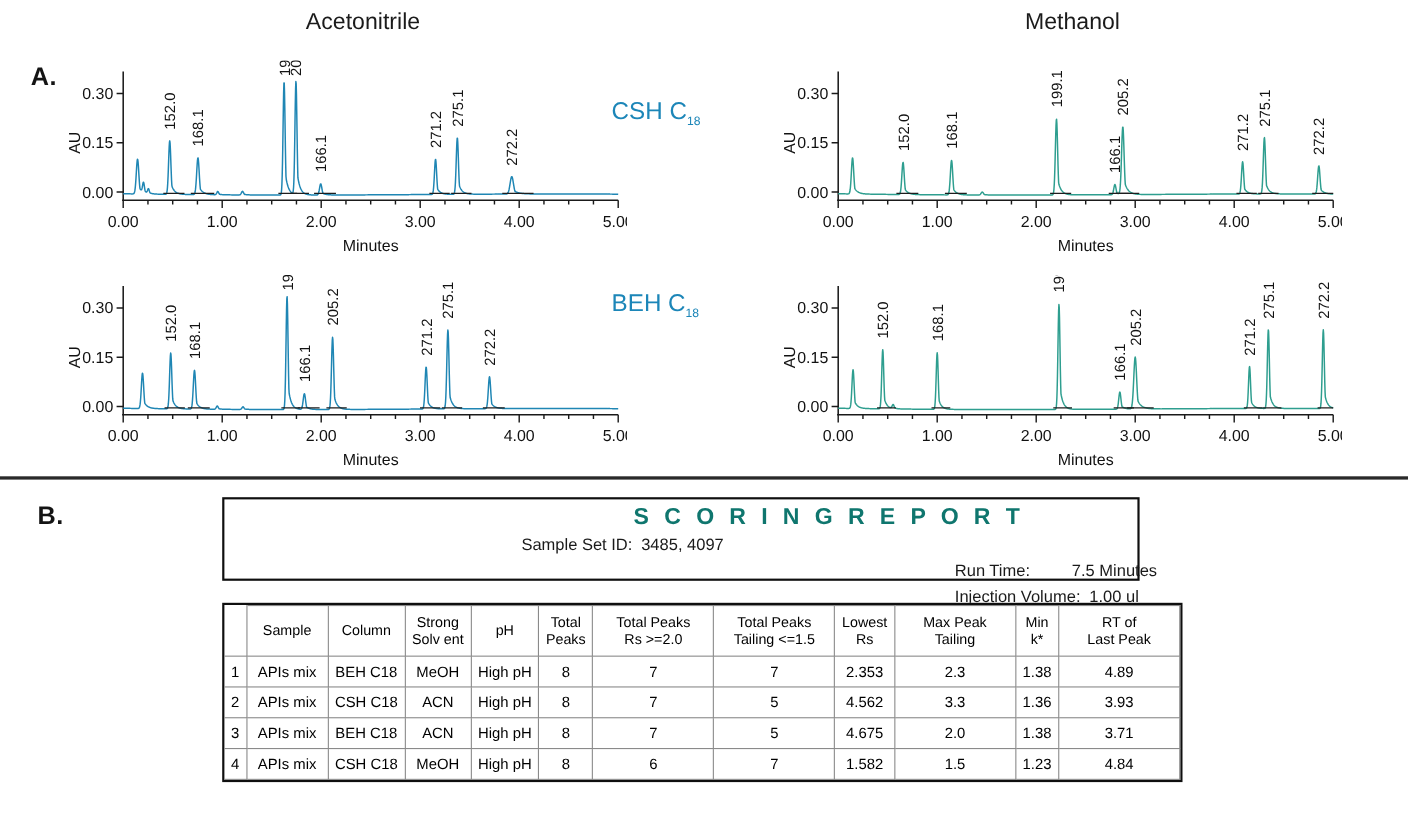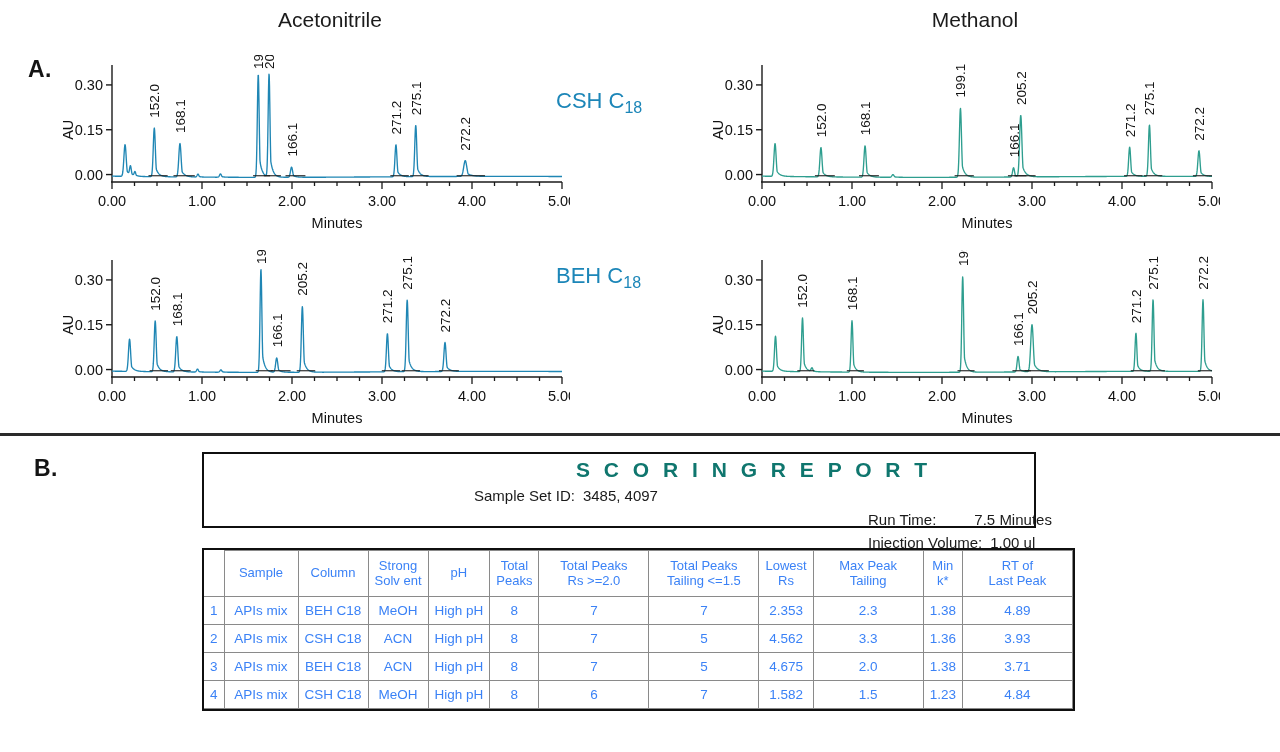--- a/index.html
+++ b/index.html
@@ -35,21 +35,21 @@
   }
   #title-acn { left: 130px; top: 8px; }
   #title-meoh { left: 775px; top: 8px; }
 
   .stationary-label {
     position: absolute;
     font-size: 22px;
     color: #1c86b8;
     white-space: nowrap;
   }
-  .stationary-label sub { font-size: 16px; }
+  .stationary-label sub { font-size: 11px; }
   #label-csh { left: 556px; top: 88px; }
   #label-beh { left: 556px; top: 263px; }
 
   .chrom {
     position: absolute;
   }
   .chrom svg { display: block; }
 
   
   .divider {
@@ -126,21 +126,21 @@
   
   .report-table-wrap {
     position: absolute;
     left: 202px; top: 112px;
     border: 2px solid #0f0f0f;
     background: #fff;
   }
   table.report {
     border-collapse: collapse;
     font-size: 13.5px;
-    color: #3b82f6;
+    color: #000000;
   }
   table.report th, table.report td {
     border: 1px solid #8a8a8a;
     padding: 5px 6px;
     text-align: center;
     font-weight: normal;
     white-space: nowrap;
     line-height: 1.15;
   }
   table.report thead th {

